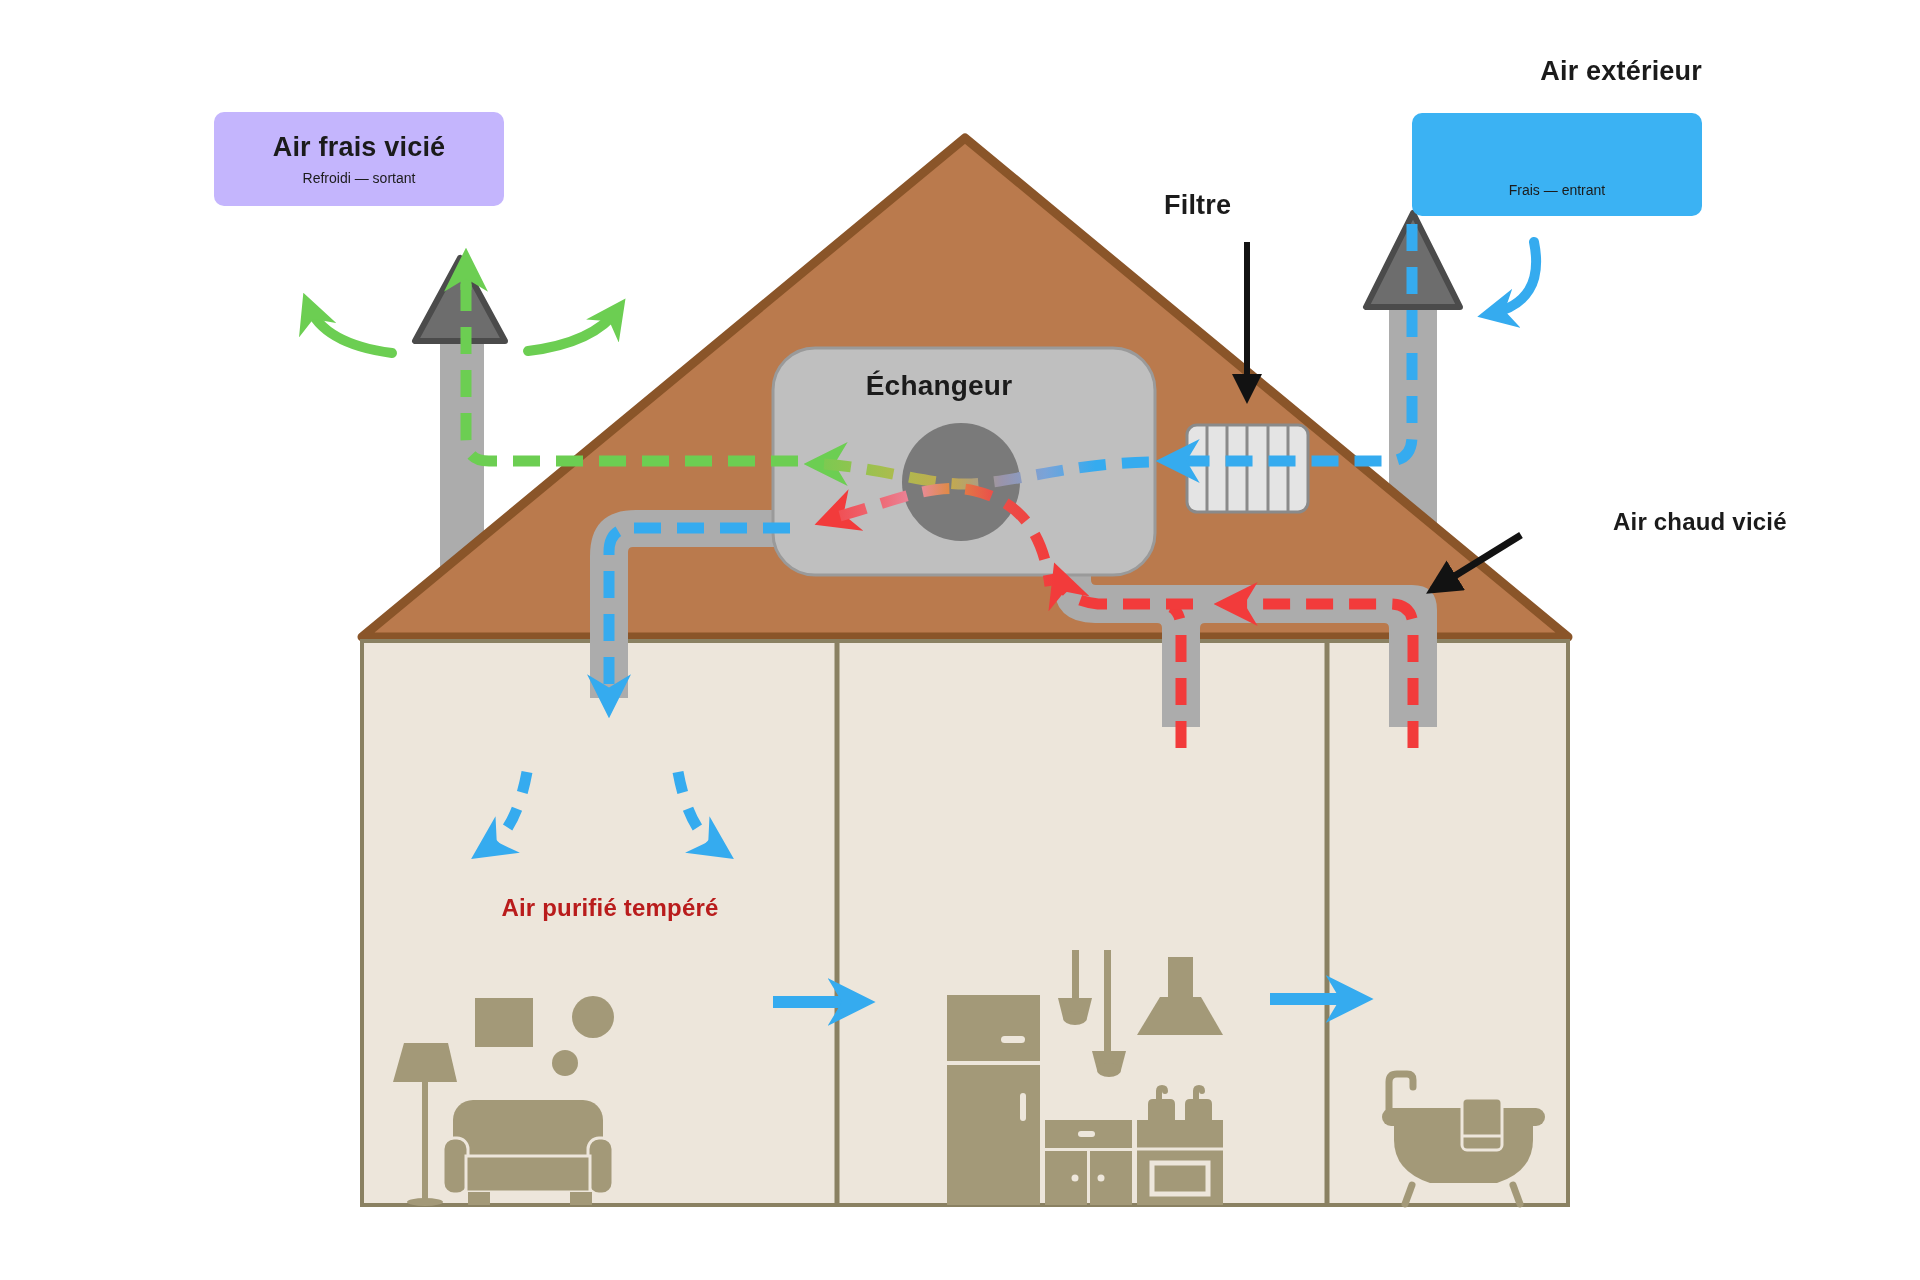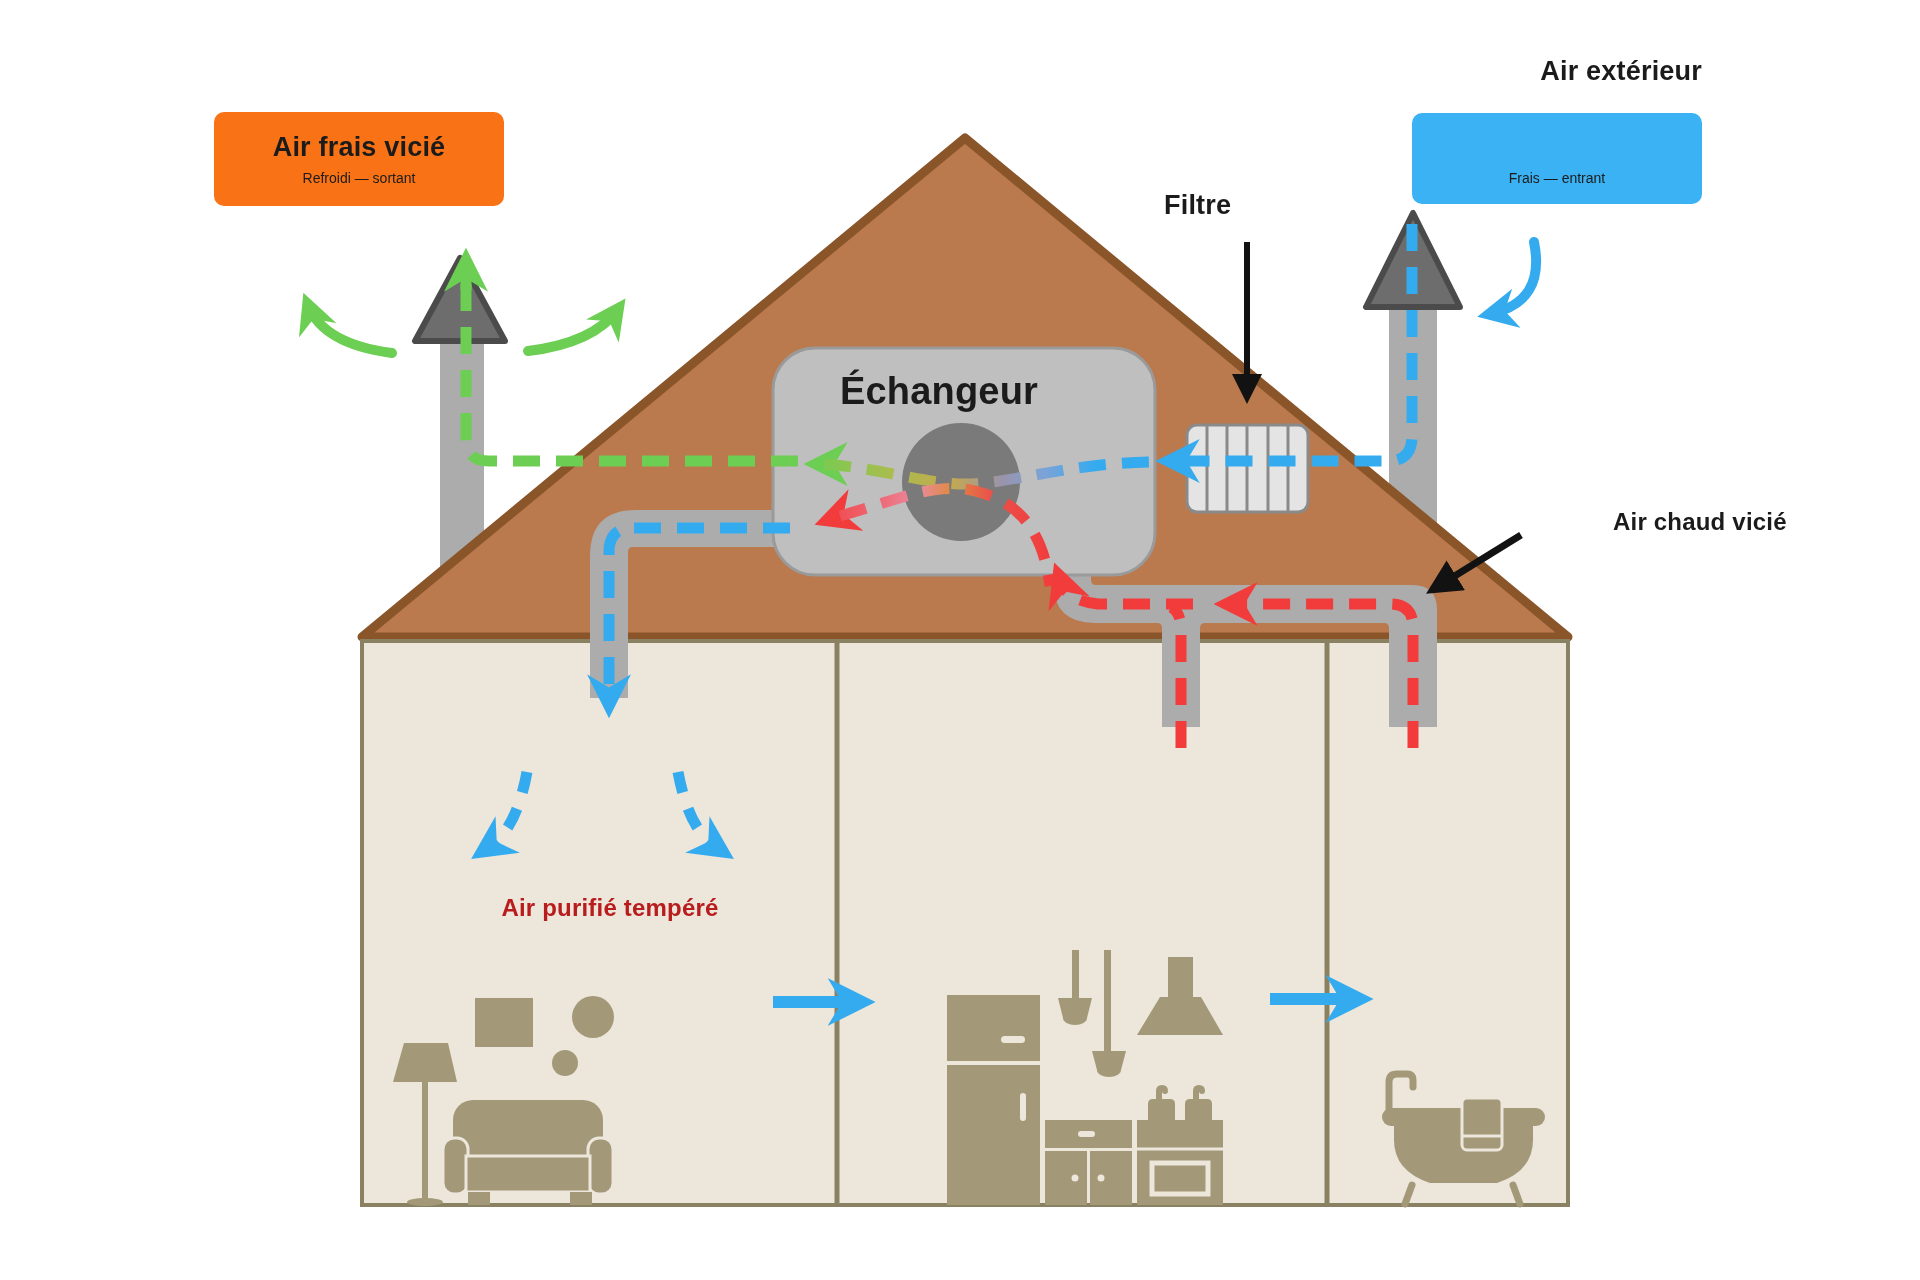--- a/index.html
+++ b/index.html
@@ -5,25 +5,25 @@
   html,body{margin:0;padding:0;background:#ffffff;}
   .stage{
     position:relative;width:1920px;height:1280px;background:#ffffff;overflow:hidden;
     font-family:"Liberation Sans","DejaVu Sans",sans-serif;color:#1b1b1b;
   }
   .stage svg{position:absolute;left:0;top:0;}
   .overlay{position:absolute;box-sizing:border-box;}
   .headline{font-weight:800;font-size:27px;letter-spacing:.2px;color:#1b1b1b;white-space:nowrap;}
   .sub{font-weight:400;font-size:14px;color:#1b1b1b;white-space:nowrap;}
   .label-box{border-radius:10px;display:flex;flex-direction:column;align-items:center;justify-content:center;text-align:center;}
-  .label-green{left:214px;top:112px;width:290px;height:94px;background:#f97316;gap:7px;}
-  .label-blue{left:1412px;top:113px;width:290px;height:91px;background:#3BB2F3;justify-content:flex-end;padding-bottom:18px;}
+  .label-green{left:214px;top:112px;width:290px;height:94px;background:#c4b5fd;gap:7px;}
+  .label-blue{left:1412px;top:113px;width:290px;height:103px;background:#3BB2F3;justify-content:flex-end;padding-bottom:18px;}
   .t-exterior{left:1412px;top:56px;width:290px;text-align:right;}
   .t-filtre{left:1164px;top:190px;width:166px;text-align:left;}
-  .t-echangeur{left:809px;top:370px;width:260px;text-align:center;font-size:38px;}
+  .t-echangeur{left:809px;top:370px;width:260px;text-align:center;font-size:28px;}
   .t-chaud{left:1613px;top:508px;font-size:24px;}
   .t-purifie{left:460px;top:894px;width:300px;text-align:center;font-size:24px;color:#b91c1c;}
 </style>
 </head>
 <body>
 
 <div class="stage">
 
 <svg width="1920" height="1280" viewBox="0 0 1920 1280">
   <defs>

